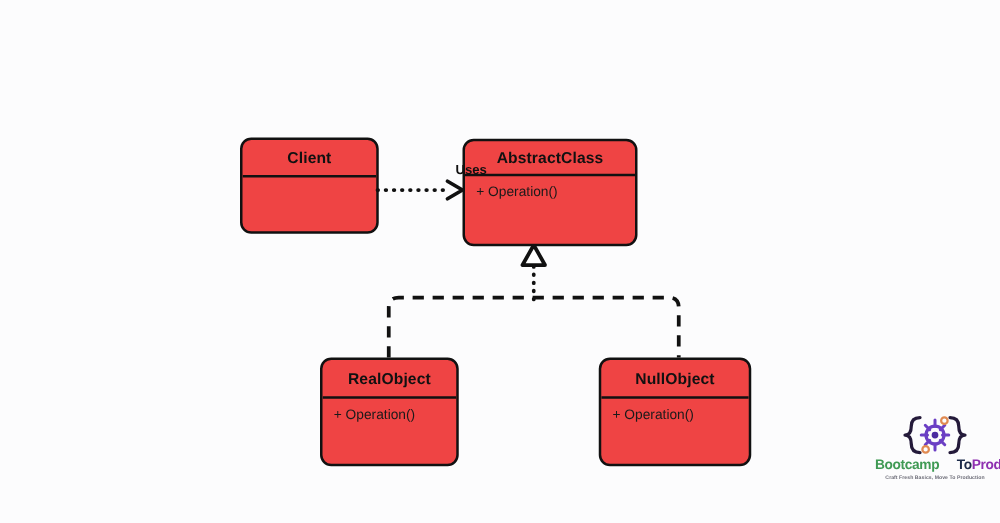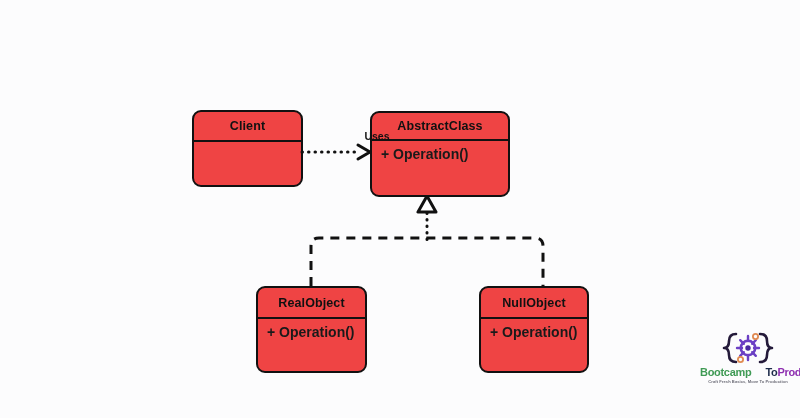--- a/index.html
+++ b/index.html
@@ -56,37 +56,37 @@
     display: flex;
     align-items: center;
     justify-content: center;
     white-space: nowrap;
   }
   .uml-members {
     padding: 6px 0 0 9px;
     box-sizing: border-box;
   }
   .uml-member {
-    font-size: 14px;
-    font-weight: bold;
+    font-size: 11px;
+    font-weight: normal;
     color: #1a1a1a;
     line-height: 14px;
     white-space: nowrap;
   }
 
   #class-client        { left: 192px; top: 110px; width: 111px; height: 77px; }
   #class-client .uml-class-name { height: 30px; }
 
   #class-abstract      { left: 370px; top: 111px; width: 140px; height: 86px; }
   #class-abstract .uml-class-name { height: 28px; }
 
   #class-realobject    { left: 256px; top: 286px; width: 111px; height: 87px; }
   #class-realobject .uml-class-name { height: 31px; text-align: right; }
 
-  #class-nullobject    { left: 479px; top: 286px; width: 110px; height: 87px; }
+  #class-nullobject    { left: 479px; top: 286px; width: 122px; height: 87px; }
   #class-nullobject .uml-class-name { height: 31px; }
 
   
   #uses-label {
     position: absolute;
     left: 303px;
     top: 130px;
     width: 66px;
     text-align: center;
     font-size: 10.5px;

